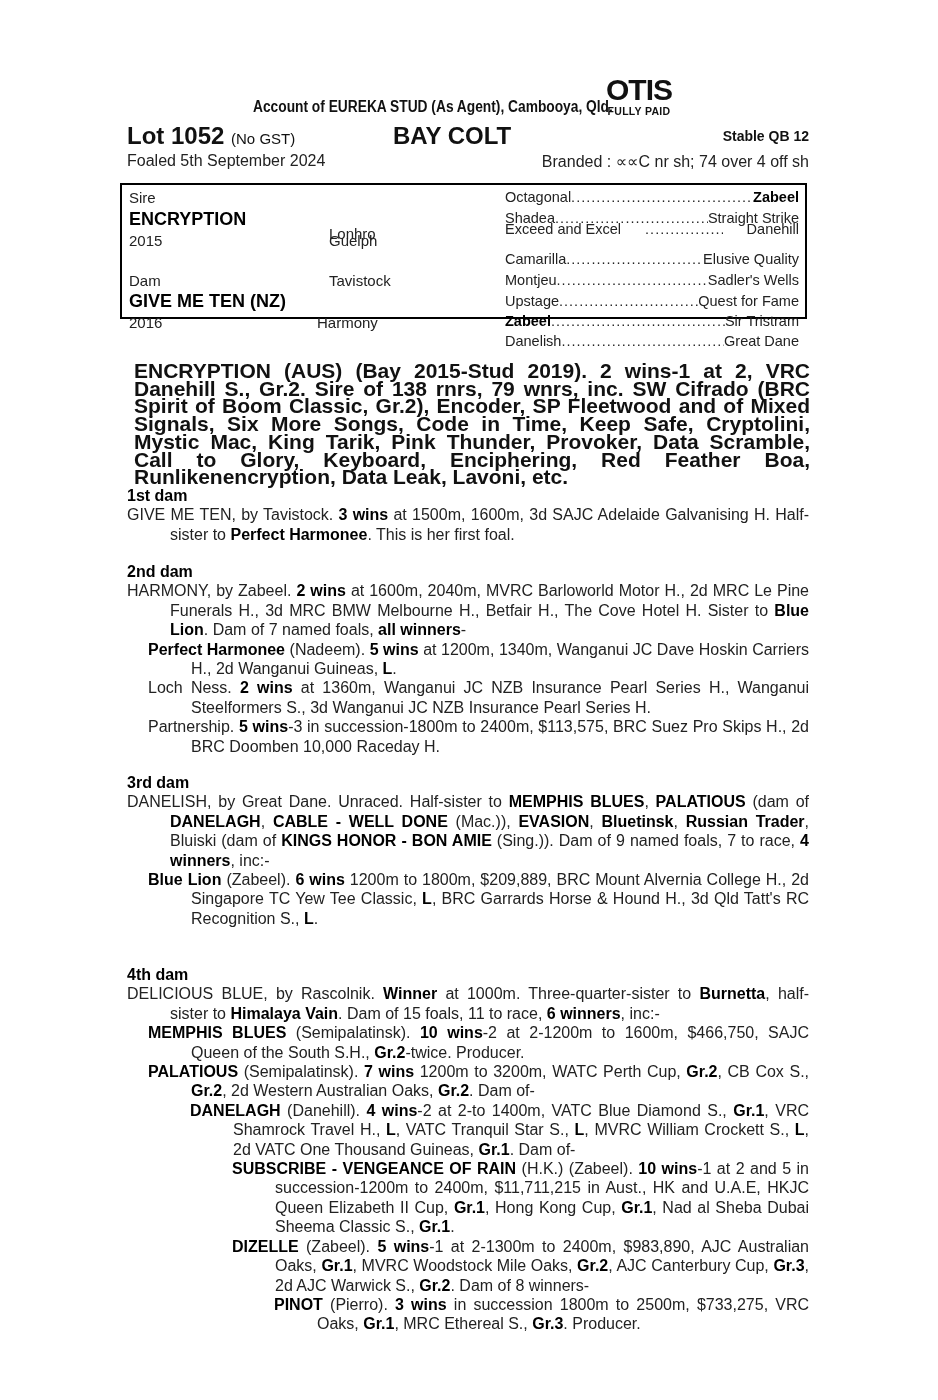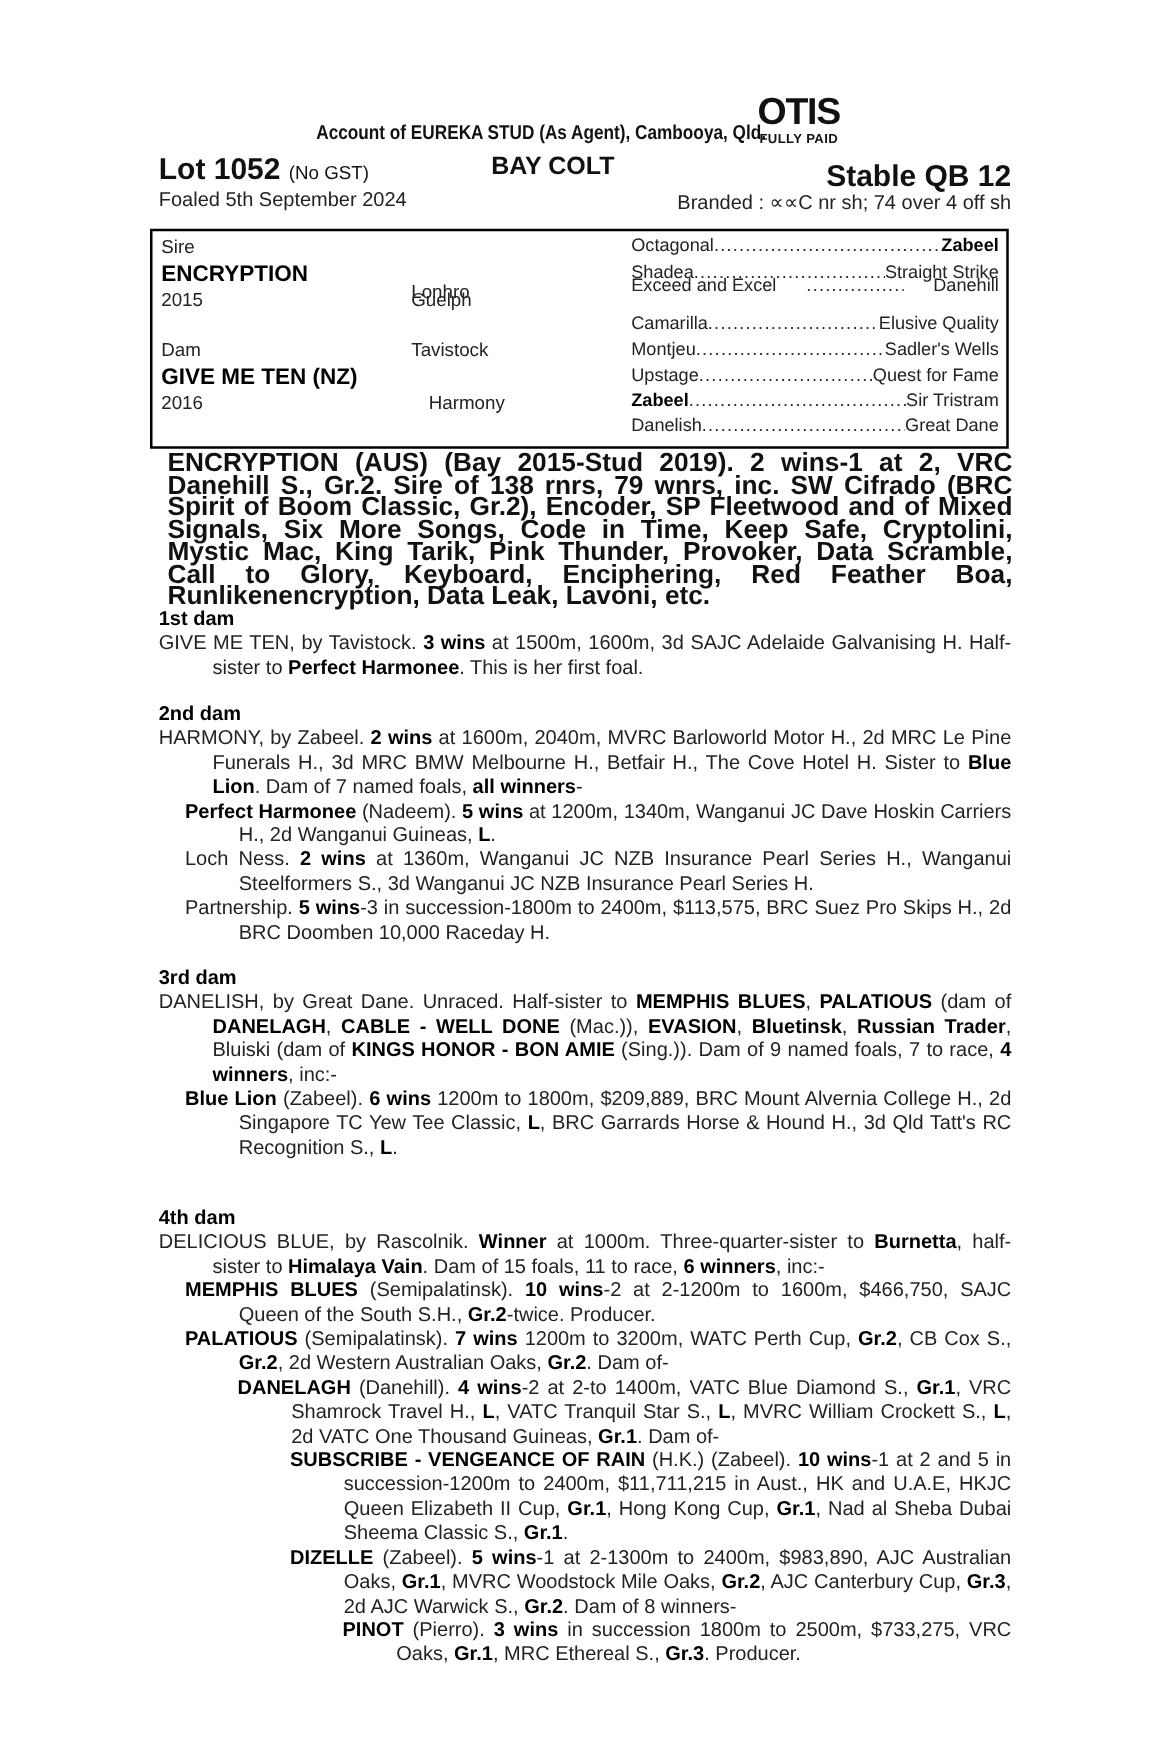--- a/index.html
+++ b/index.html
@@ -6,26 +6,26 @@
   body { width: 938px; height: 1400px; position: relative; color: #111; font-family: "Liberation Sans", sans-serif; }
   .page { position: absolute; left: 127px; top: 0; width: 682px; }
   .narrow { font-family: "Liberation Sans Narrow", "Liberation Sans", sans-serif; }
   .logo { position: absolute; left: 595px; top: 76px; width: 88px; text-align: center; }
   .logo-word { font-weight: 900; font-size: 30px; letter-spacing: -1px; line-height: 28px; font-style: normal; }
   .logo-sub { font-weight: 700; font-size: 10.5px; letter-spacing: 0.3px; line-height: 12px; margin-top: 1px; }
   .account { position: absolute; left: 126px; top: 98px; font-weight: 700; font-size: 16px; transform: scaleX(0.86); transform-origin: left; white-space: nowrap; }
   .row-lot { position: absolute; top: 122px; left: 0; width: 682px; height: 32px; }
   .lot { position: absolute; left: 0; top: 0; font-weight: 900; font-size: 24px; }
   .nogst { font-weight: 400; font-size: 15px; }
-  .colt { position: absolute; left: 266px; top: 0; font-weight: 900; font-size: 20px; }
-  .stable { position: absolute; right: 0; top: 6px; font-weight: 900; font-size: 24px; }
+  .colt { position: absolute; left: 266px; top: 0; font-weight: 900; font-size: 24px; }
+  .stable { position: absolute; right: 0; top: 6px; font-weight: 900; font-size: 14px; }
   .row-foaled { position: absolute; top: 152px; left: 0; width: 682px; height: 22px; font-size: 16px; color: #222; }
   .foaled { position: absolute; left: 0; }
   .branded { position: absolute; right: 0; }
-  .pedigree { position: absolute; left: -7px; top: 183px; width: 687px; height: 176px; border: 2px solid #000; box-sizing: border-box; }
+  .pedigree { position: absolute; left: -7px; top: 183px; width: 687px; height: 136px; border: 2px solid #000; box-sizing: border-box; }
   .ped-cell { position: absolute; font-size: 15px; color: #222; white-space: nowrap; }
   .ped-big { font-weight: 900; font-size: 18px; color: #000; }
   .ped-line { position: absolute; left: 383px; width: 294px; font-size: 14.5px; color: #222; display: flex; white-space: nowrap; overflow: hidden; }
   .ped-line .l { flex: 0 0 auto; }
   .ped-line .dots { flex: 1 1 auto; overflow: hidden; letter-spacing: 1px; }
   .ped-line .dots::before { content: "................................................................................................"; }
   .ped-line .r { flex: 0 0 auto; }
   .b { font-weight: 900; color: #000; }
   .sire-para { position: absolute; left: 7px; top: 362px; width: 676px; font-weight: 900; font-size: 21px; line-height: 17.7px; text-align: justify; }
   .section { position: absolute; left: 0; width: 682px; font-size: 16px; line-height: 19.4px; color: #222; }
@@ -66,21 +66,21 @@
     <div class="ped-cell" style="left:7px;top:4px;">Sire</div>
     <div class="ped-cell ped-big" style="left:7px;top:24px;">ENCRYPTION</div>
     <div class="ped-cell" style="left:7px;top:47px;">2015</div>
     <div class="ped-cell" style="left:7px;top:87px;">Dam</div>
     <div class="ped-cell ped-big" style="left:7px;top:106px;">GIVE ME TEN (NZ)</div>
     <div class="ped-cell" style="left:7px;top:129px;">2016</div>
 
     <div class="ped-cell" style="left:207px;top:4px;margin-top:36px;">Lonhro</div>
     <div class="ped-cell" style="left:207px;top:47px;">Guelph</div>
     <div class="ped-cell" style="left:207px;top:87px;">Tavistock</div>
-    <div class="ped-cell" style="left:221px;top:129px;">Harmony</div>
+    <div class="ped-cell" style="left:195px;top:129px;">Harmony</div>
 
     <div class="ped-line" style="top:4px;">
         <span class="l">Octagonal</span>
         <span class="dots"></span>
         <span class="r b">Zabeel</span>
       </div>
     <div class="ped-line" style="top:25px;">
         <span class="l">Shadea</span>
         <span class="dots"></span>
         <span class="r">Straight Strike</span>

